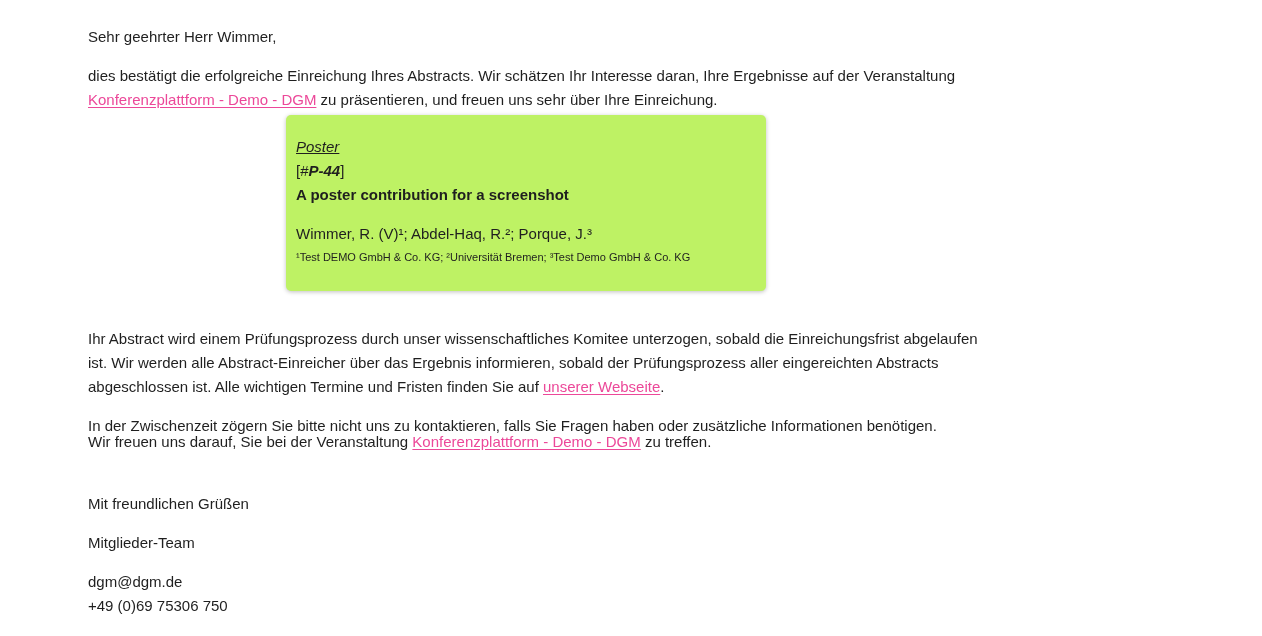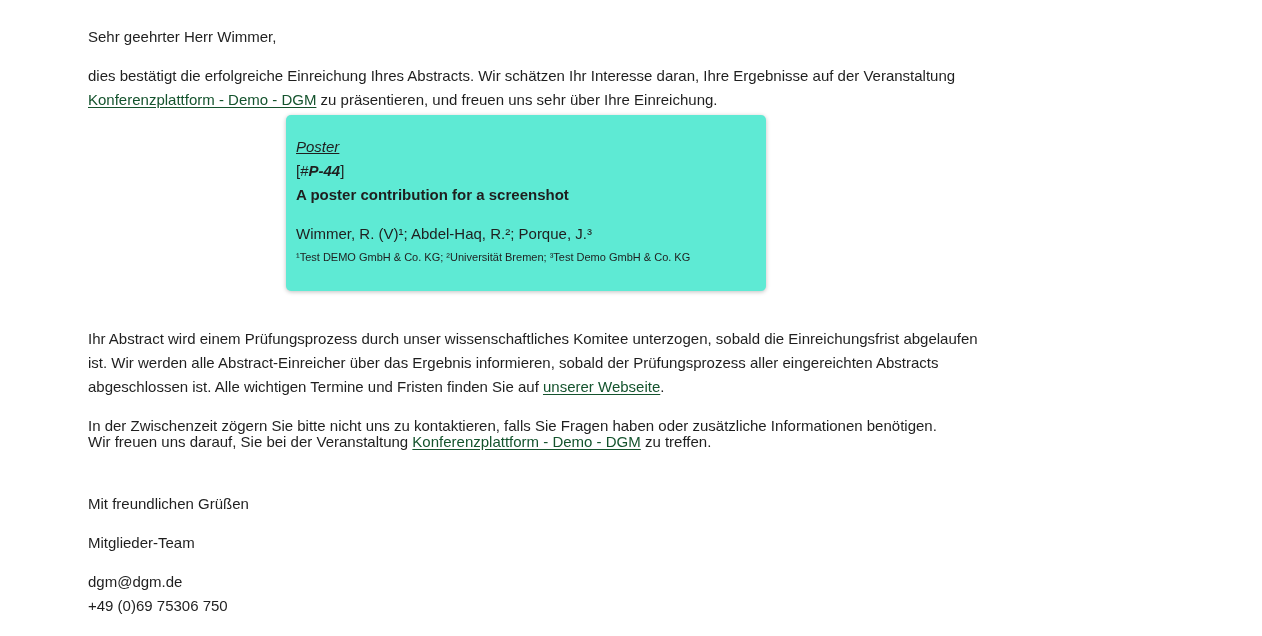--- a/index.html
+++ b/index.html
@@ -3,24 +3,24 @@
 <meta charset="utf-8">
 <style>
   html, body { margin: 0; padding: 0; background: #ffffff; }
   body {
     width: 1262px; height: 636px; overflow: hidden;
     font-family: "Liberation Sans", "DejaVu Sans", sans-serif;
     font-size: 15px; color: #1f1f1f;
   }
   .content { position: absolute; left: 76px; top: 0; width: 910px; }
   p { margin: 12px; line-height: 24px; }
-  .link { color: #14532d; text-decoration: underline; text-underline-offset: 2px; cursor: pointer; }
+  .link { color: #ec4899; text-decoration: underline; text-underline-offset: 2px; cursor: pointer; }
   .card {
     position: absolute; left: 286px; top: 115px; width: 480px; height: 176px;
-    background: #5eead4; border-radius: 5px;
+    background: #bef264; border-radius: 5px;
     box-shadow: 0 1px 4px rgba(0,0,0,0.25);
     box-sizing: border-box; padding: 20px 10px;
   }
   .card .type { font-style: italic; text-decoration: underline; line-height: 24px; }
   .card .num { line-height: 24px; }
   .card .num b { font-weight: bold; font-style: italic; }
   .card .title { font-weight: bold; line-height: 24px; }
   .card .authors { margin-top: 15px; line-height: 24px; }
   .card .affil { font-size: 11px; line-height: 20px; margin-top: 1px; }
 </style>

